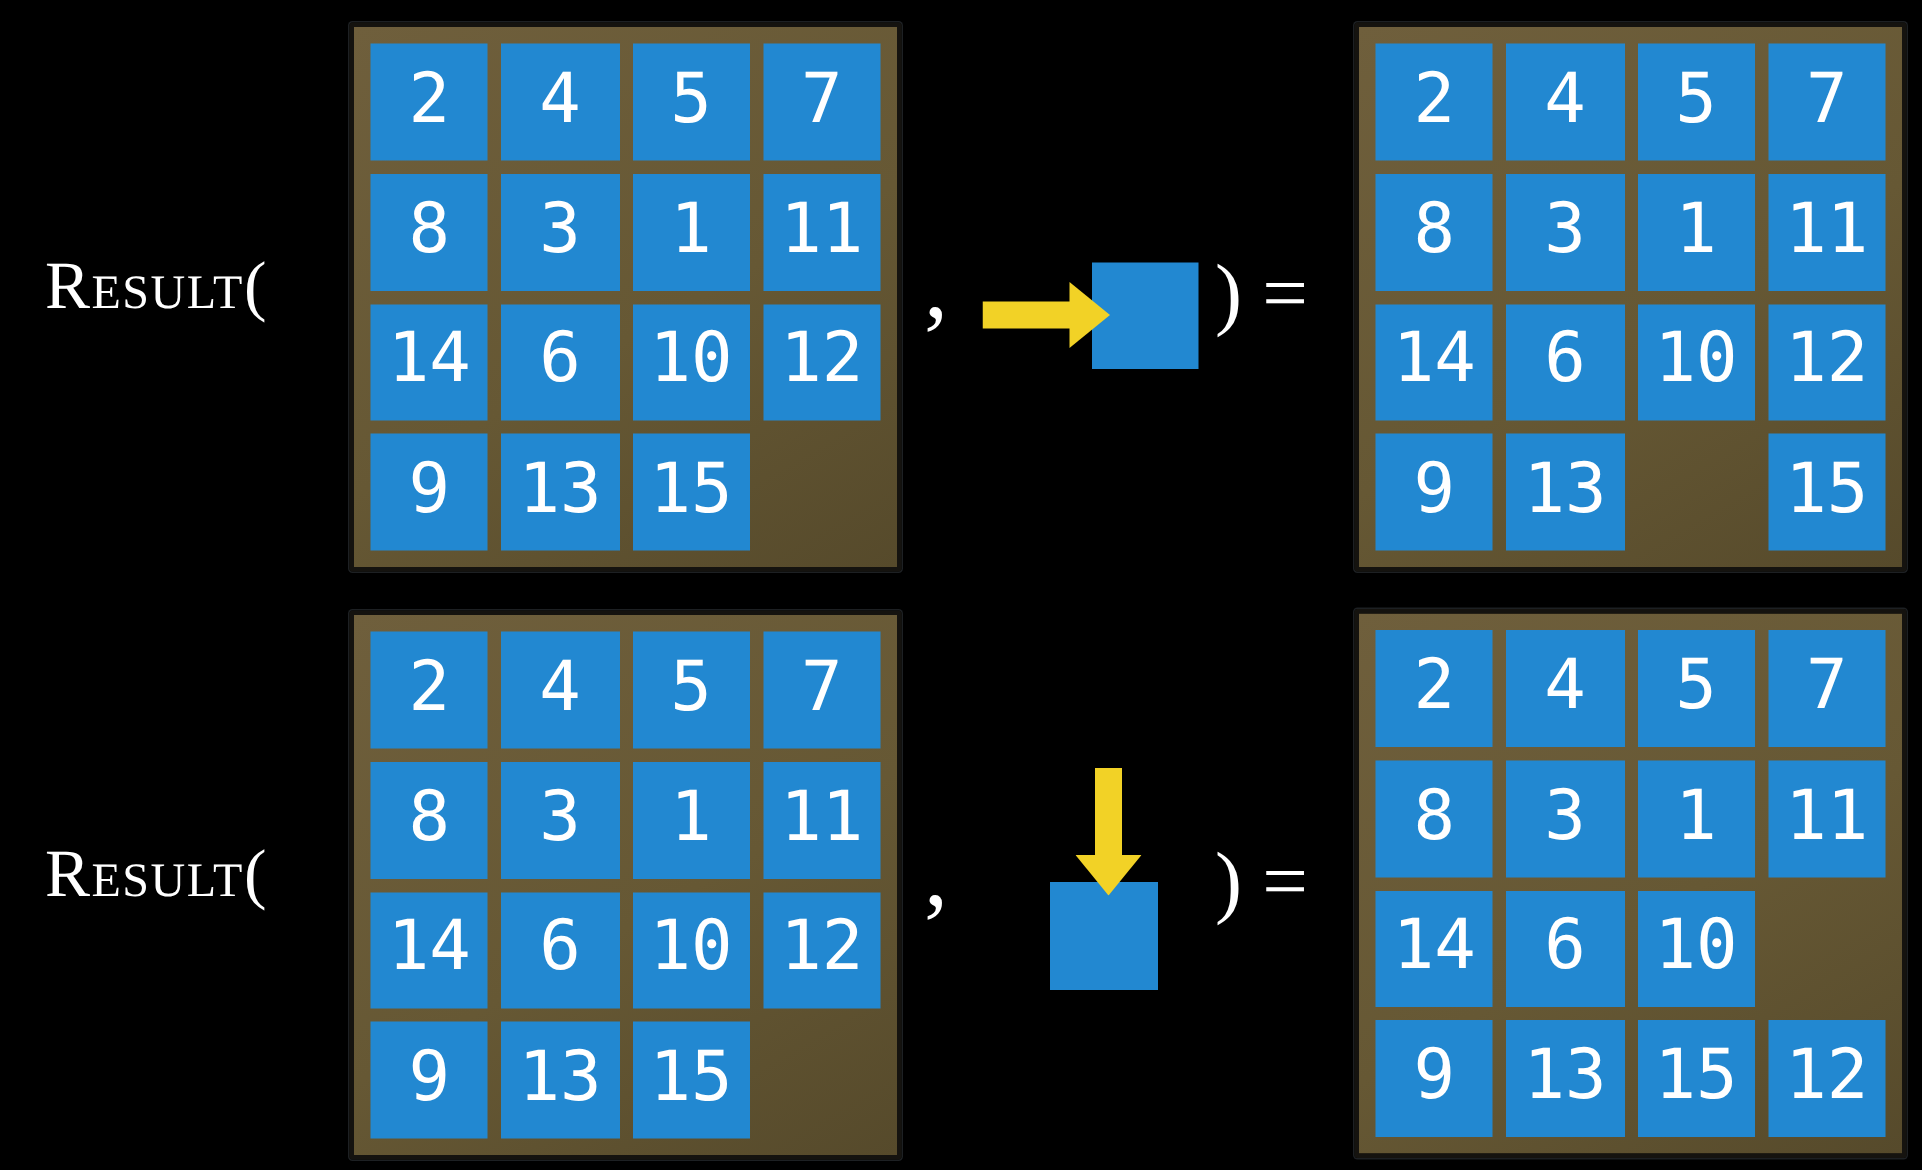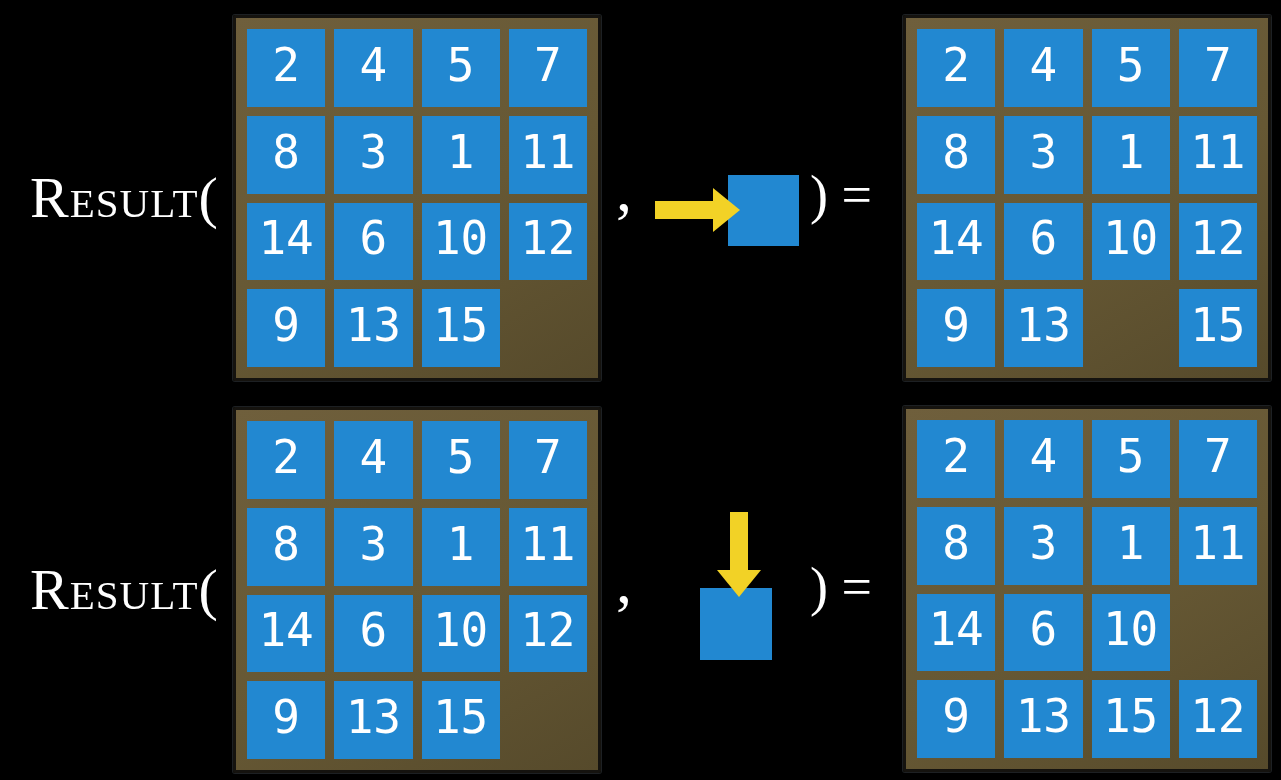--- a/index.html
+++ b/index.html
@@ -12,21 +12,21 @@
     width: 1281px;
     height: 780px;
     background: var(--bg, #000);
     overflow: hidden;
     font-family: "Liberation Serif", serif;
   }
   
   .func-label {
     position: absolute;
     color: var(--text, #fff);
-    font-size: 58px;
+    font-size: 45px;
     line-height: 1.1;
     font-variant: small-caps;
     letter-spacing: 1px;
     white-space: nowrap;
   }
   .comma {
     position: absolute;
     color: var(--text, #fff);
     font-size: 64px;
     line-height: 1;

